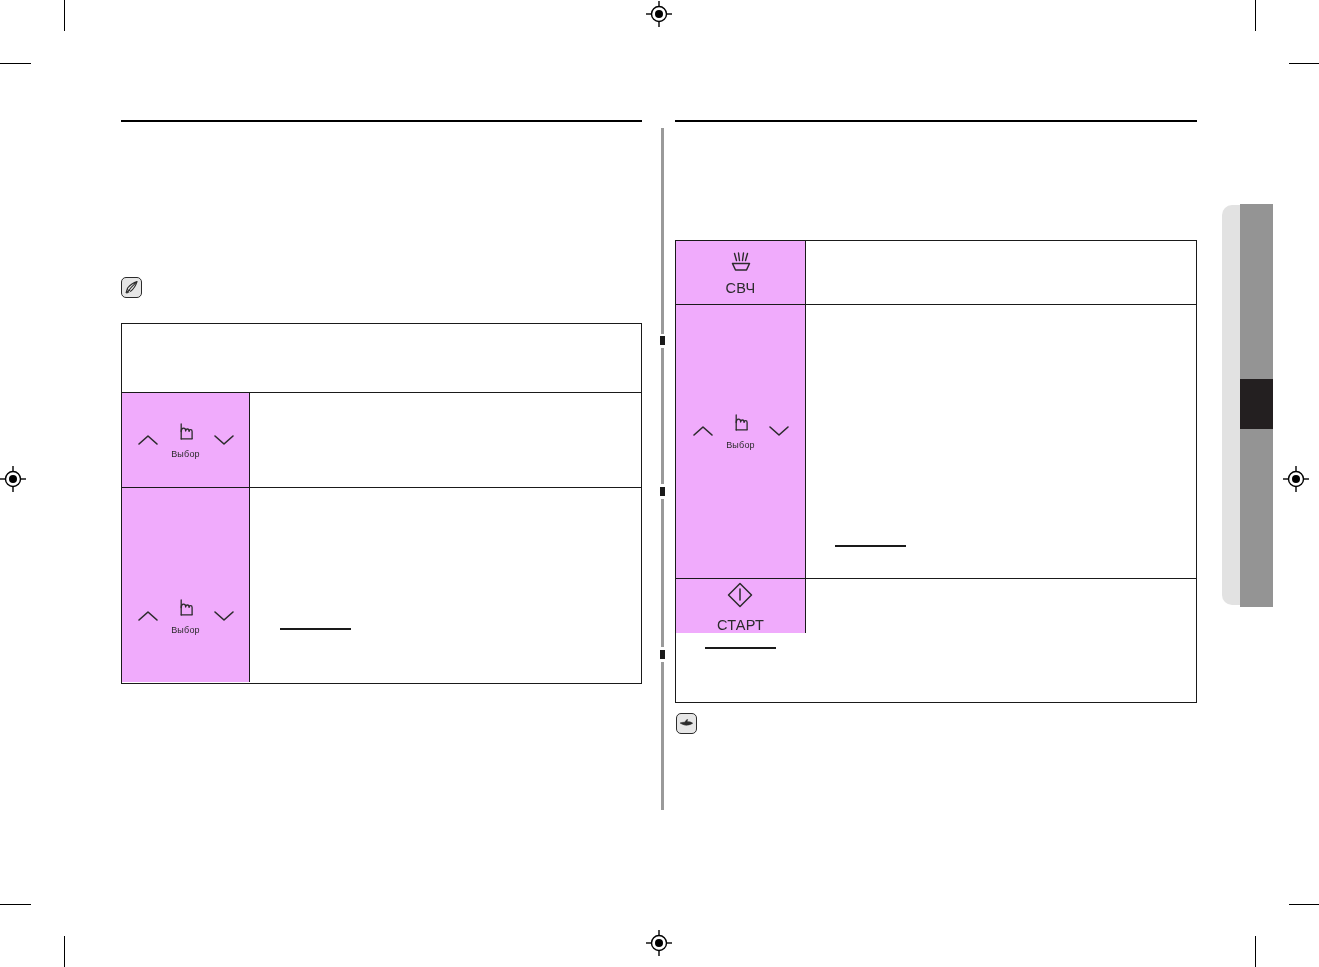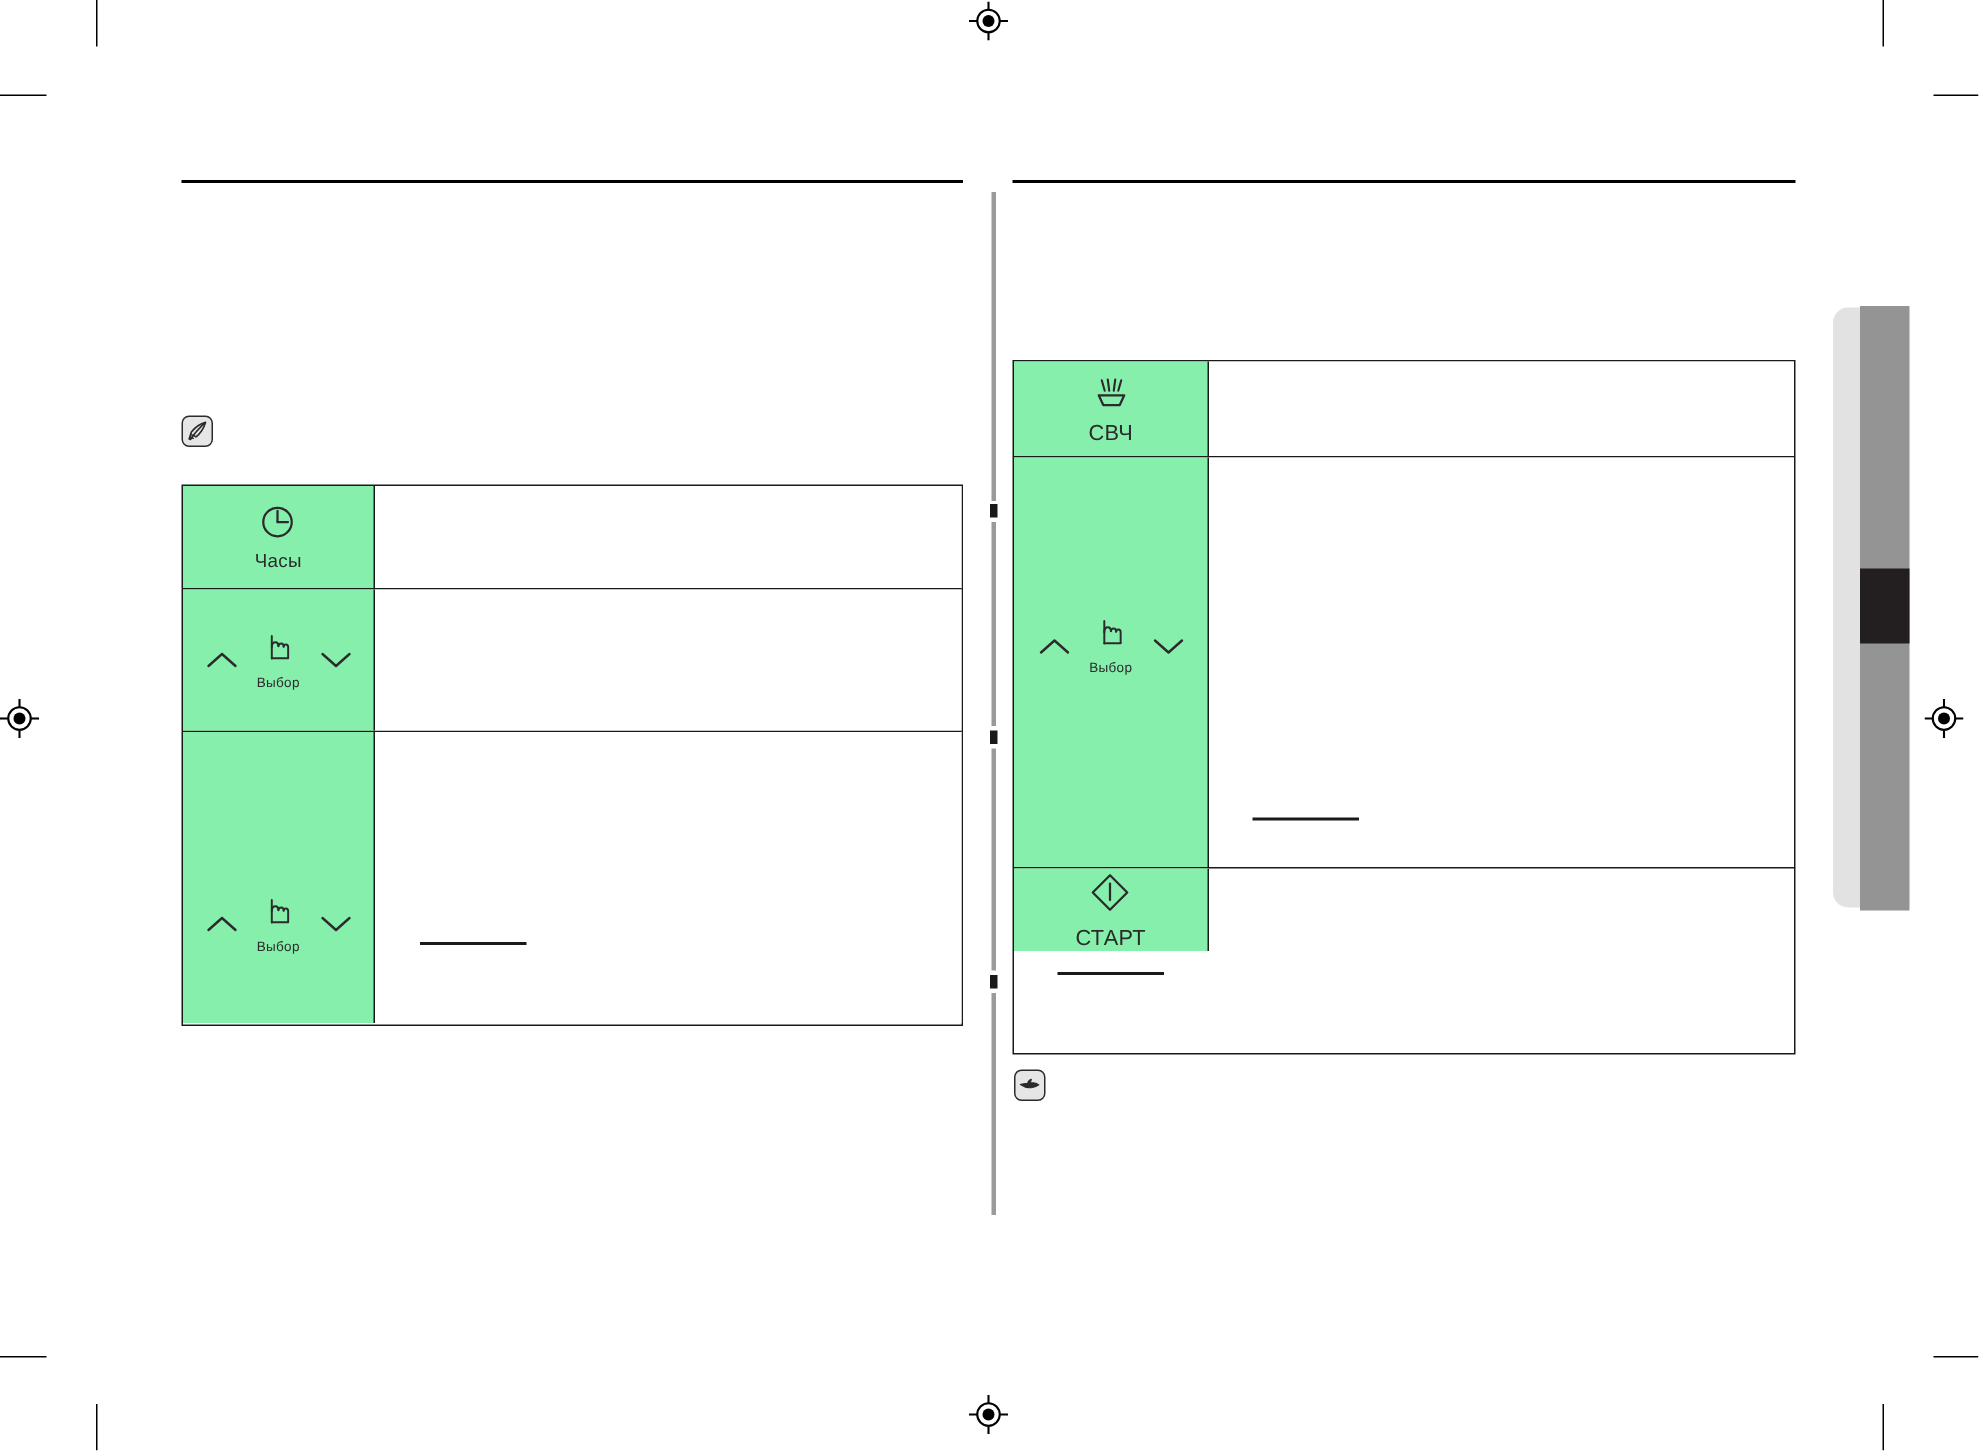--- a/index.html
+++ b/index.html
@@ -65,21 +65,21 @@
     border: 1.5px solid #1a1a1a;
     background: #ffffff;
   }
   .btn-row {
     display: flex;
     border-bottom: 1.5px solid #1a1a1a;
   }
   .btn-row:last-child { border-bottom: none; }
 
   .btn-cell {
-    background: #86efac;
+    background: #f0abfc;
     border-right: 1.5px solid #1a1a1a;
     display: flex;
     align-items: center;
     justify-content: center;
     flex: 0 0 auto;
     position: relative;
   }
   .desc-cell {
     flex: 1 1 auto;
     background: #ffffff;
@@ -208,32 +208,20 @@
         <path d="M13 1.6 C12.0 5.0 9.6 9.0 6.3 11.6" fill="none" stroke="#2b2b2b" stroke-width="1.1"></path>
         <path d="M2.4 11.2 L5.2 12.4" fill="none" stroke="#2b2b2b" stroke-width="1.0"></path>
         <path d="M3.0 9.6 L6.4 11.0" fill="none" stroke="#2b2b2b" stroke-width="1.0"></path>
       </svg>
     </span>
   </div>
 
   <div class="btn-table" style="left:121px; top:323px; width:521px; height:361px;">
 
     <div class="btn-row" style="height:69px;">
-      <div class="btn-cell" style="width:128px;">
-        <div class="btn-icon-stack">
-          <span>
-            <svg width="26" height="26" viewBox="0 0 26 26">
-              <circle cx="13" cy="13" r="9.5" fill="none" stroke="#2b2b2b" stroke-width="1.5"></circle>
-              <line x1="13" y1="13" x2="13" y2="5.5" stroke="#2b2b2b" stroke-width="1.5" stroke-linecap="round"></line>
-              <line x1="13" y1="13" x2="20" y2="13" stroke="#2b2b2b" stroke-width="1.5" stroke-linecap="round"></line>
-            </svg>
-          </span>
-          <span class="btn-label">Часы</span>
-        </div>
-      </div>
       <div class="desc-cell">
         <span></span>
       </div>
     </div>
 
     <div class="btn-row" style="height:95px;">
       <div class="btn-cell" style="width:128px;">
         <div class="btn-group">
           <span class="chev">
             <svg width="30" height="18" viewBox="0 0 30 18">

